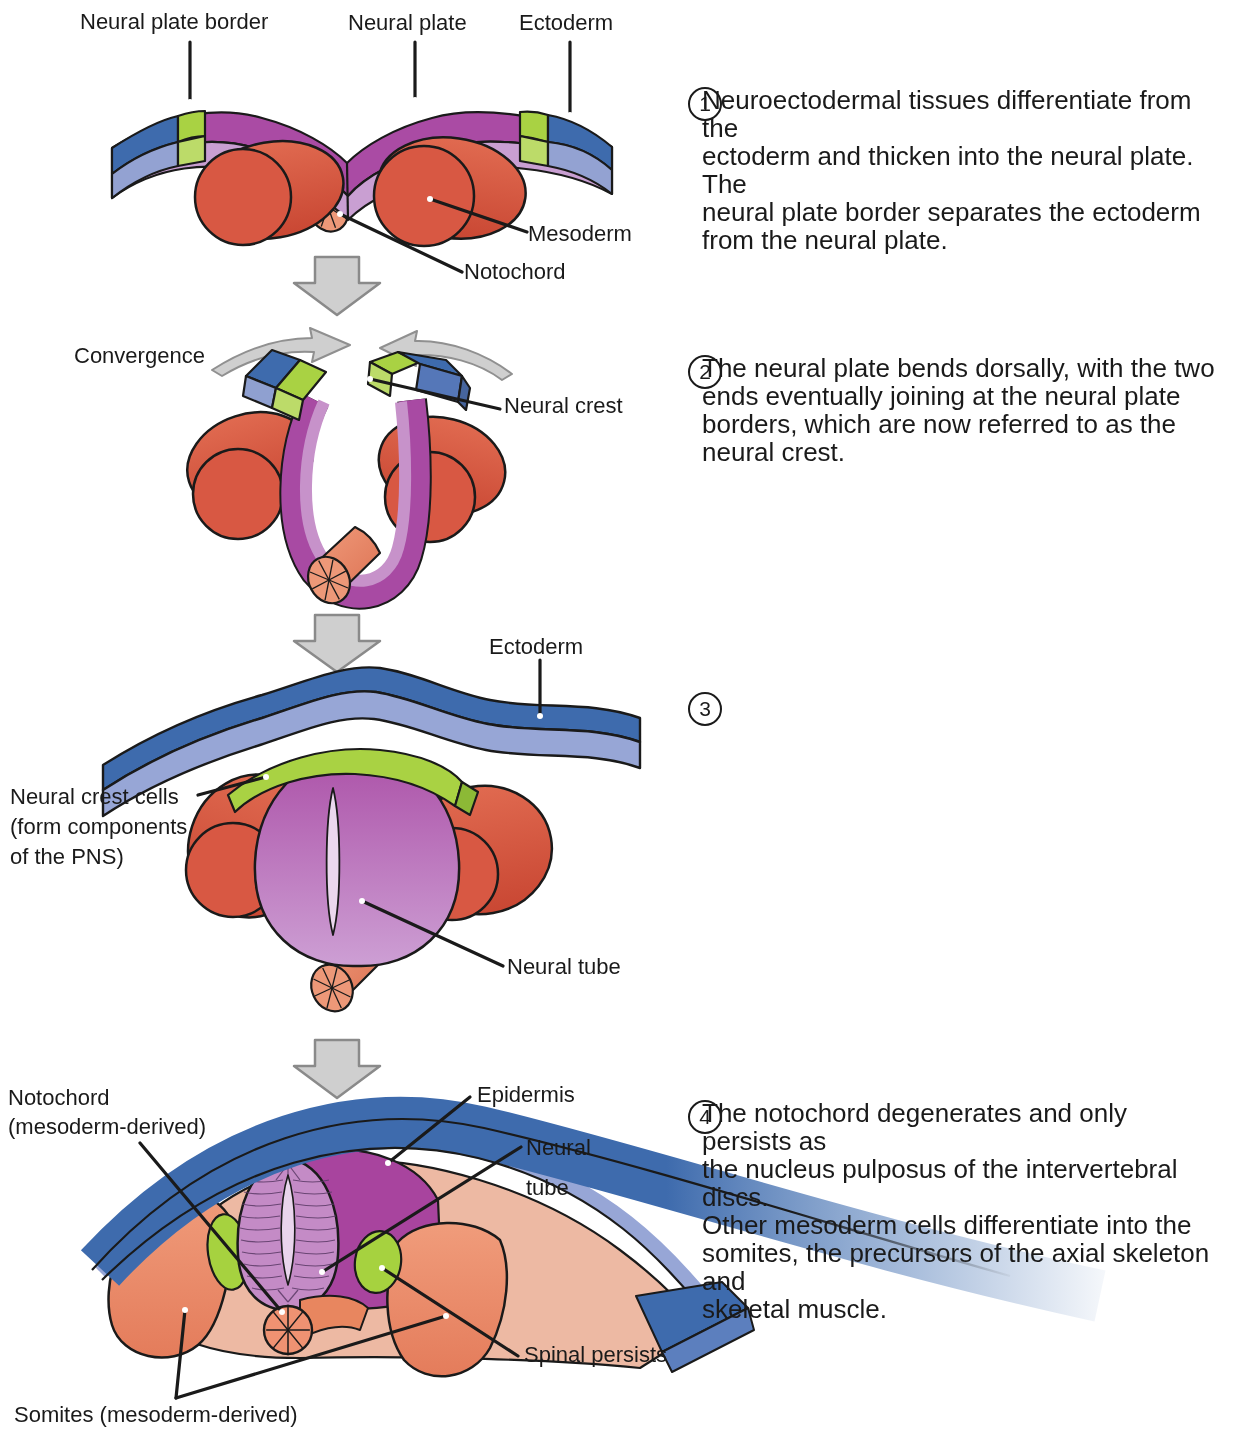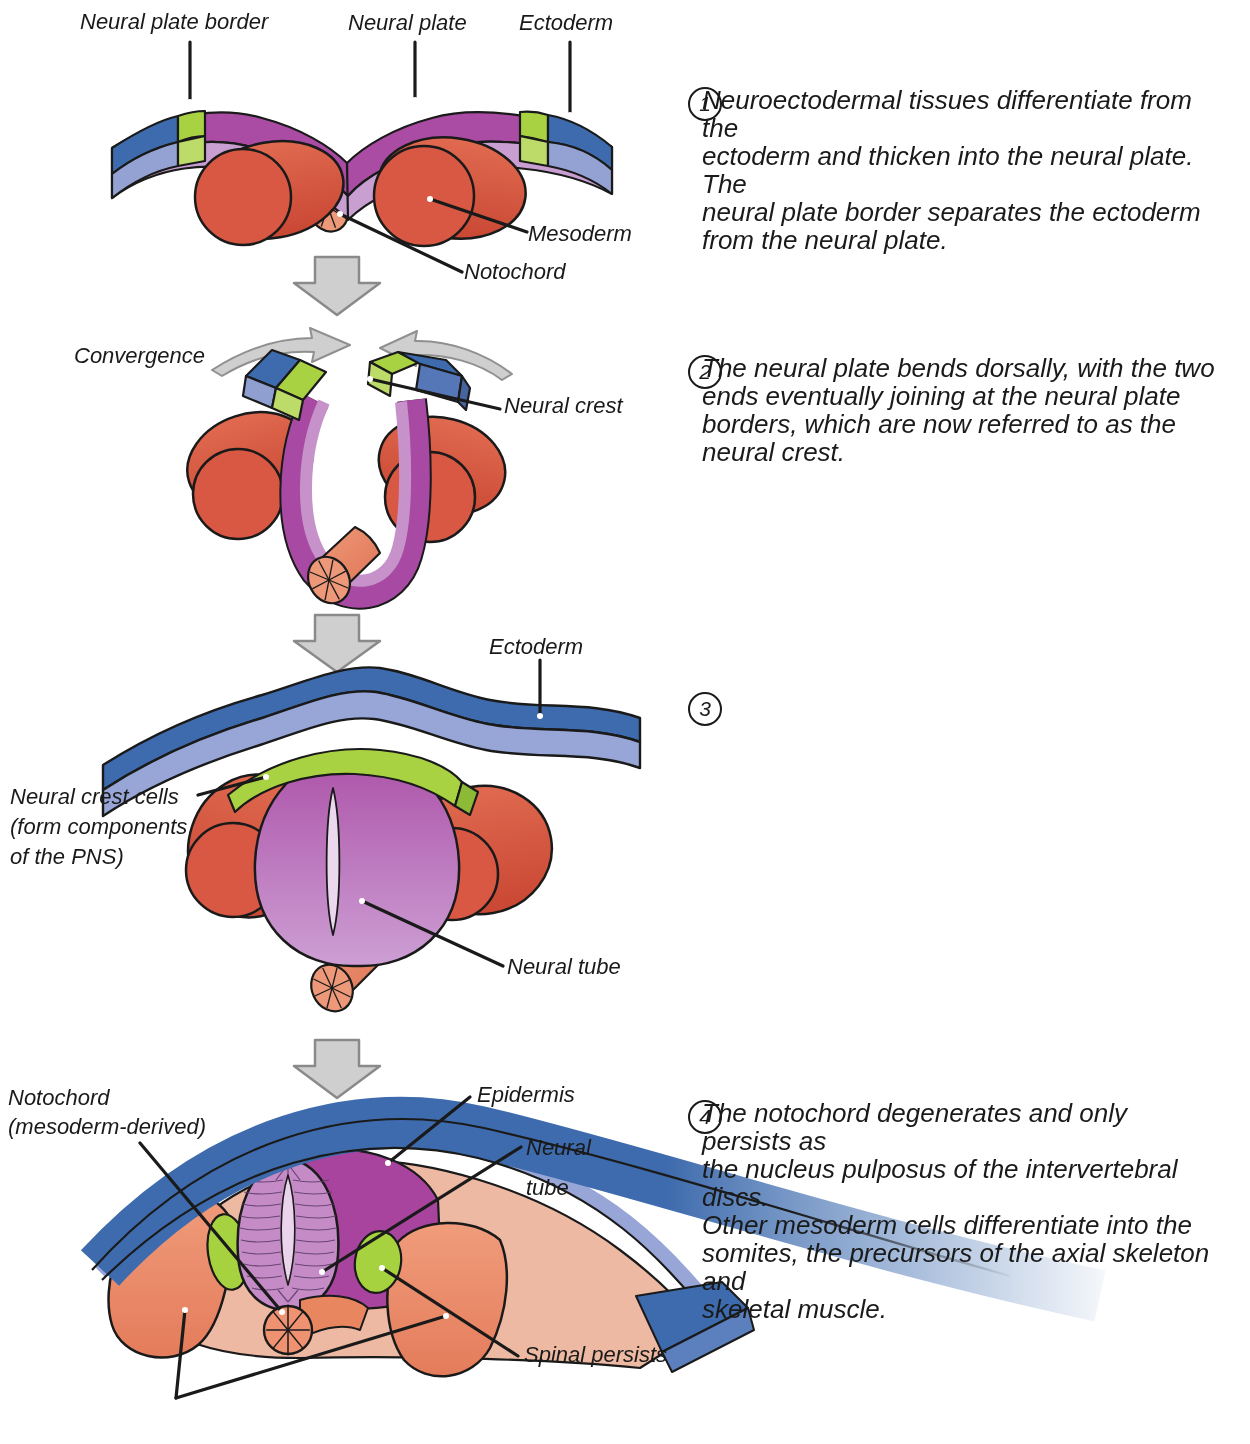--- a/index.html
+++ b/index.html
@@ -1,17 +1,17 @@
 <!DOCTYPE html>
 <html><head>
 <meta charset="utf-8">
 <style>
   html,body{margin:0;padding:0;background:#fff;}
   #fig{position:relative;width:1250px;height:1444px;background:#ffffff;overflow:hidden;
-       font-family:"Liberation Sans",sans-serif;font-style:italic;}
+       font-family:"Liberation Sans",sans-serif;}
   #art{position:absolute;left:0;top:0;}
   .lbl{position:absolute;font-size:22px;line-height:28px;color:#1a1a1a;white-space:pre-line;}
   .desc{position:absolute;left:702px;width:516px;font-size:26px;line-height:28px;color:#1a1a1a;white-space:pre-line;}
   .num{position:absolute;left:688px;width:30px;height:30px;border:2.5px solid #1a1a1a;border-radius:50%;
        text-align:center;font-size:21px;line-height:30px;color:#1a1a1a;}
 </style>
 </head>
 <body>
 
 <div id="fig">
@@ -282,20 +282,21 @@
 (form components
 of the PNS)</div>
   <div class="lbl" style="left:507px;top:953px">Neural tube</div>
 
   <div class="lbl" style="left:8px;top:1083px;line-height:29px">Notochord
 (mesoderm-derived)</div>
   <div class="lbl" style="left:477px;top:1081px">Epidermis</div>
   <div class="lbl" style="left:526px;top:1128px;line-height:40px">Neural
 tube</div>
   <div class="lbl" style="left:524px;top:1341px">Spinal persists</div>
+  <div class="lbl" style="left:14px;top:1401px">Somites (mesoderm-derived)</div>
 
   <div class="num" style="top:87px">1</div>
   <div class="desc" style="top:86px">Neuroectodermal tissues differentiate from the
 ectoderm and thicken into the neural plate. The
 neural plate border separates the ectoderm
 from the neural plate.</div>
 
   <div class="num" style="top:355px">2</div>
   <div class="desc" style="top:354px">The neural plate bends dorsally, with the two
 ends eventually joining at the neural plate

